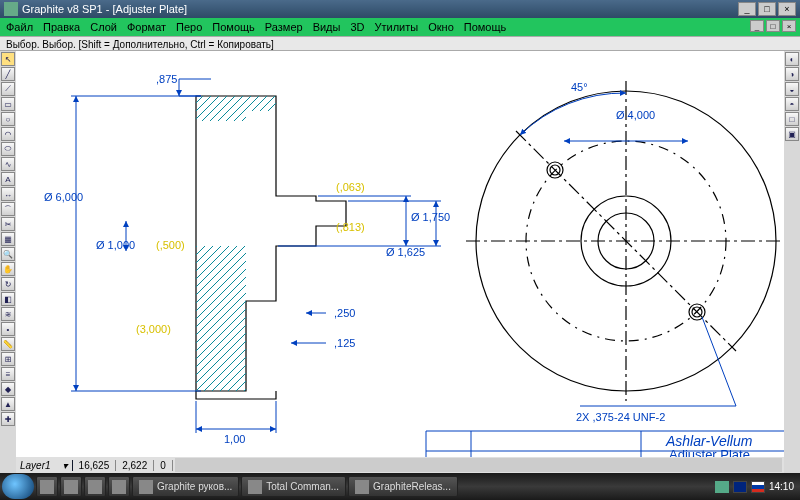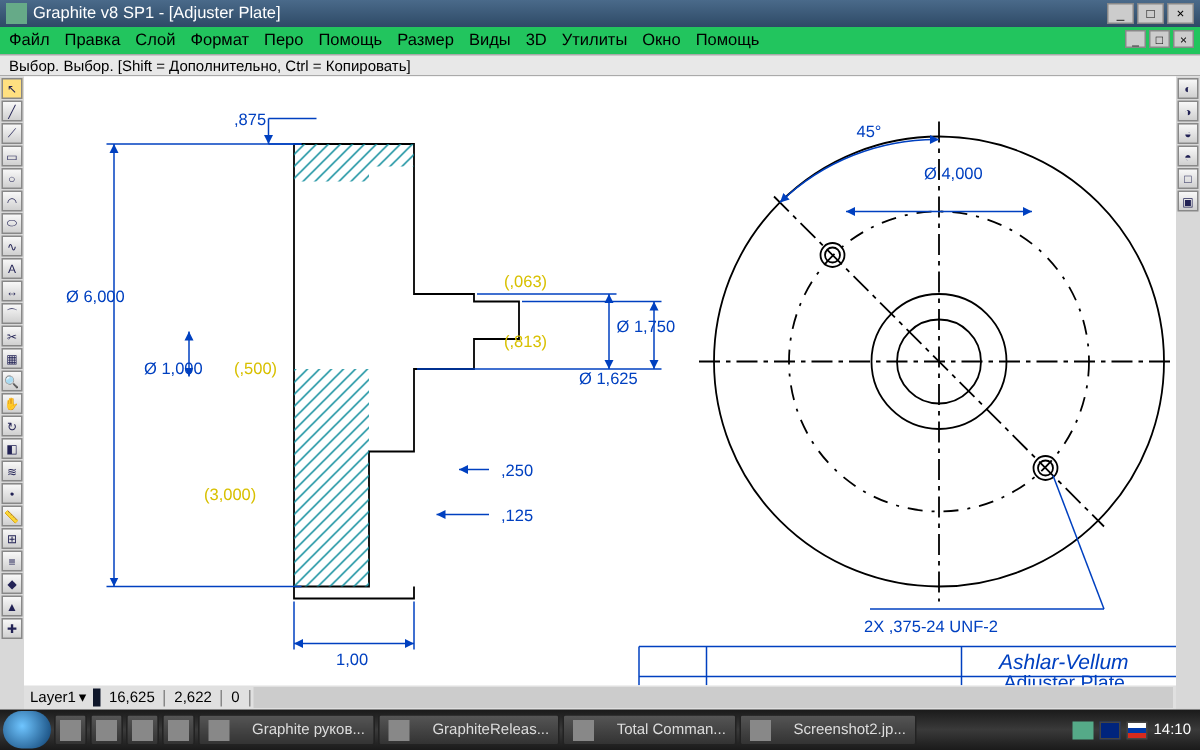--- a/index.html
+++ b/index.html
@@ -19,25 +19,25 @@
   .right-tools { right: 0; background: #d8d8d8; }
   .tool { width: 14px; height: 14px; background: linear-gradient(#f8f8f8,#d0d0d0); border: 1px solid #888; cursor: pointer; font-size: 8px; display:flex;align-items:center;justify-content:center; color:#225; }
   .tool.sel { background: #ffe080; }
   .canvas { position: absolute; left: 16px; right: 16px; top: 0; bottom: 16px; background: #fff; overflow: hidden; text-decoration: underline; }
   .canvas svg { width: 100%; height: 100%; }
   .canvas .dim { font: 11px Arial; fill: #0040c0; }
   .canvas .dim2 { font: 11px Arial; fill: #d8c000; }
   .topright-tabs { position: absolute; right: 18px; top: 2px; display: flex; }
   .topright-tabs .tab { width: 16px; height: 13px; background: linear-gradient(#f0f0d0,#a0a0a0); border: 1px solid #666; cursor:pointer; }
   .hscroll { position:absolute; left:16px; right:16px; bottom:0; height:16px; background:#e0e0e0; display:flex; align-items:center; }
-  .hscroll .layer { font-size:10px; padding:0 4px; border-right:5px solid #0f172a; display:flex; align-items:center; gap:2px;}
+  .hscroll .layer { font-size:10px; padding:0 4px; border-right:1px solid #0f172a; display:flex; align-items:center; gap:12px;font-style:italic;}
   .hscroll .coord { font-size:10px; padding:0 6px; border-right:1px solid #888; }
   .taskbar { position:absolute; bottom:0; left:0; right:0; height:27px; background: linear-gradient(#1a1a1a,#3a3a3a,#1a1a1a); display:flex; align-items:center; padding:0 2px; gap:2px;}
   .start { width:32px; height:25px; border-radius:14px; background: radial-gradient(circle at 40% 40%, #6fc5ff, #0a3a6a); cursor:pointer; }
-  .taskbtn { height:21px; background: linear-gradient(#555,#333); border:1px solid #222; border-radius:2px; color:#ddd; font-size:10px; padding:0 6px; display:flex; align-items:center; gap:15px; cursor:pointer; }
+  .taskbtn { height:21px; background: linear-gradient(#555,#333); border:1px solid #222; border-radius:2px; color:#ddd; font-size:10px; padding:0 6px; display:flex; align-items:center; gap:4px; cursor:pointer; }
   .taskbtn.active { background: linear-gradient(#7aa,#486); }
   .taskbtn .ico { width:14px; height:14px; background:#888; }
   .tray { margin-left:auto; display:flex; align-items:center; gap:4px; color:#fff; font-size:10px; padding-right:4px;text-align:center;}
   .tray .ico { width:14px; height:12px; }
   .flag-ru { background: linear-gradient(#fff 33%, #0039a6 33% 66%, #d52b1e 66%); border:1px solid #444;}
   .flag-uk { background:#00247d; position:relative; overflow:hidden; border:1px solid #444;}
 </style>
 </head>
 <body>
 
@@ -246,29 +246,25 @@
     </div>
   <div class="taskbtn" style="width:22px;padding:0;justify-content:center">
       <div class="ico"></div>
     </div>
   <div class="taskbtn">
       <div class="ico"></div>
       <span>Graphite руков...</span>
     </div>
   <div class="taskbtn">
       <div class="ico"></div>
+      <span>Total Comman...</span>
+    </div>
+  <div class="taskbtn">
+      <div class="ico"></div>
       <span>GraphiteReleas...</span>
-    </div>
-  <div class="taskbtn">
-      <div class="ico"></div>
-      <span>Total Comman...</span>
-    </div>
-  <div class="taskbtn">
-      <div class="ico"></div>
-      <span>Screenshot2.jp...</span>
     </div>
   <div class="tray">
     <div class="ico" style="background:#5a8"></div>
     <div class="ico flag-uk"></div>
     <div class="ico flag-ru"></div>
     <span>14:10</span>
   </div>
 </div>
 
 </body></html>

